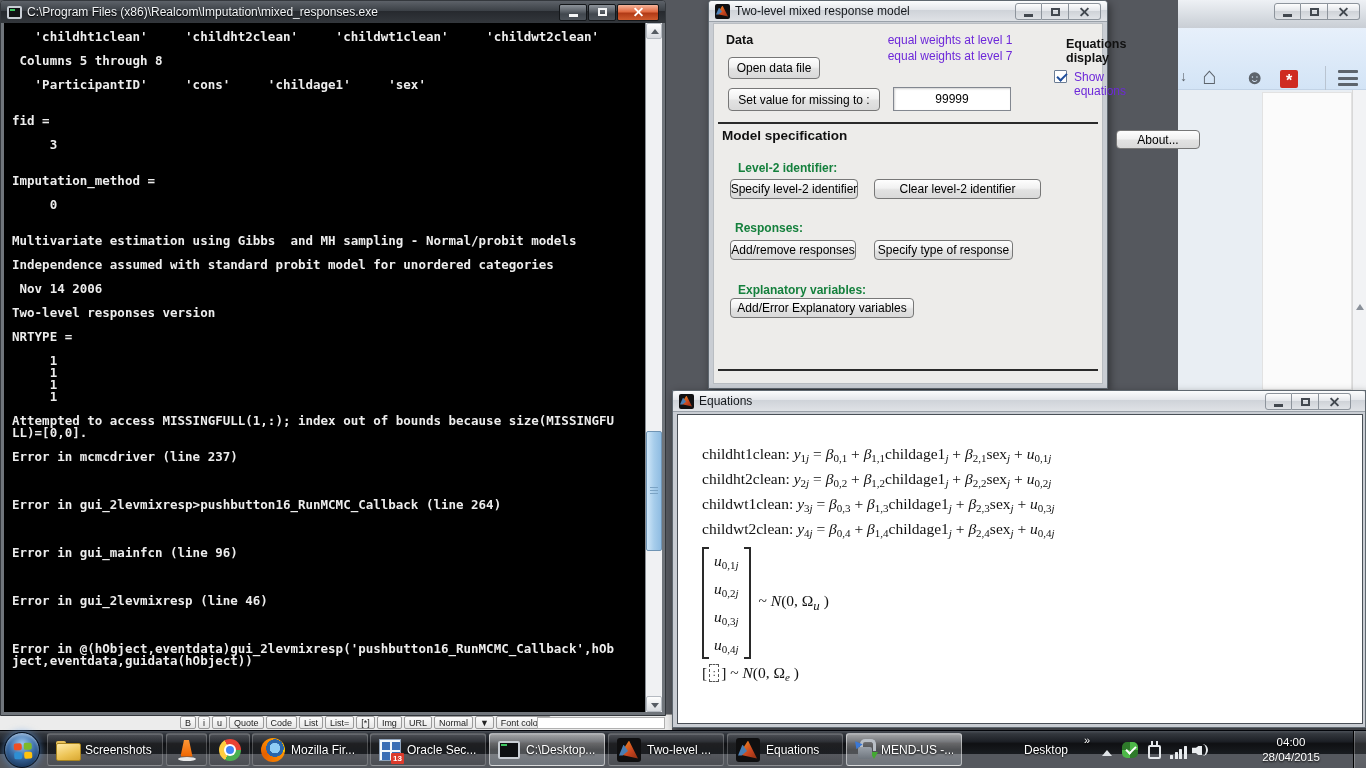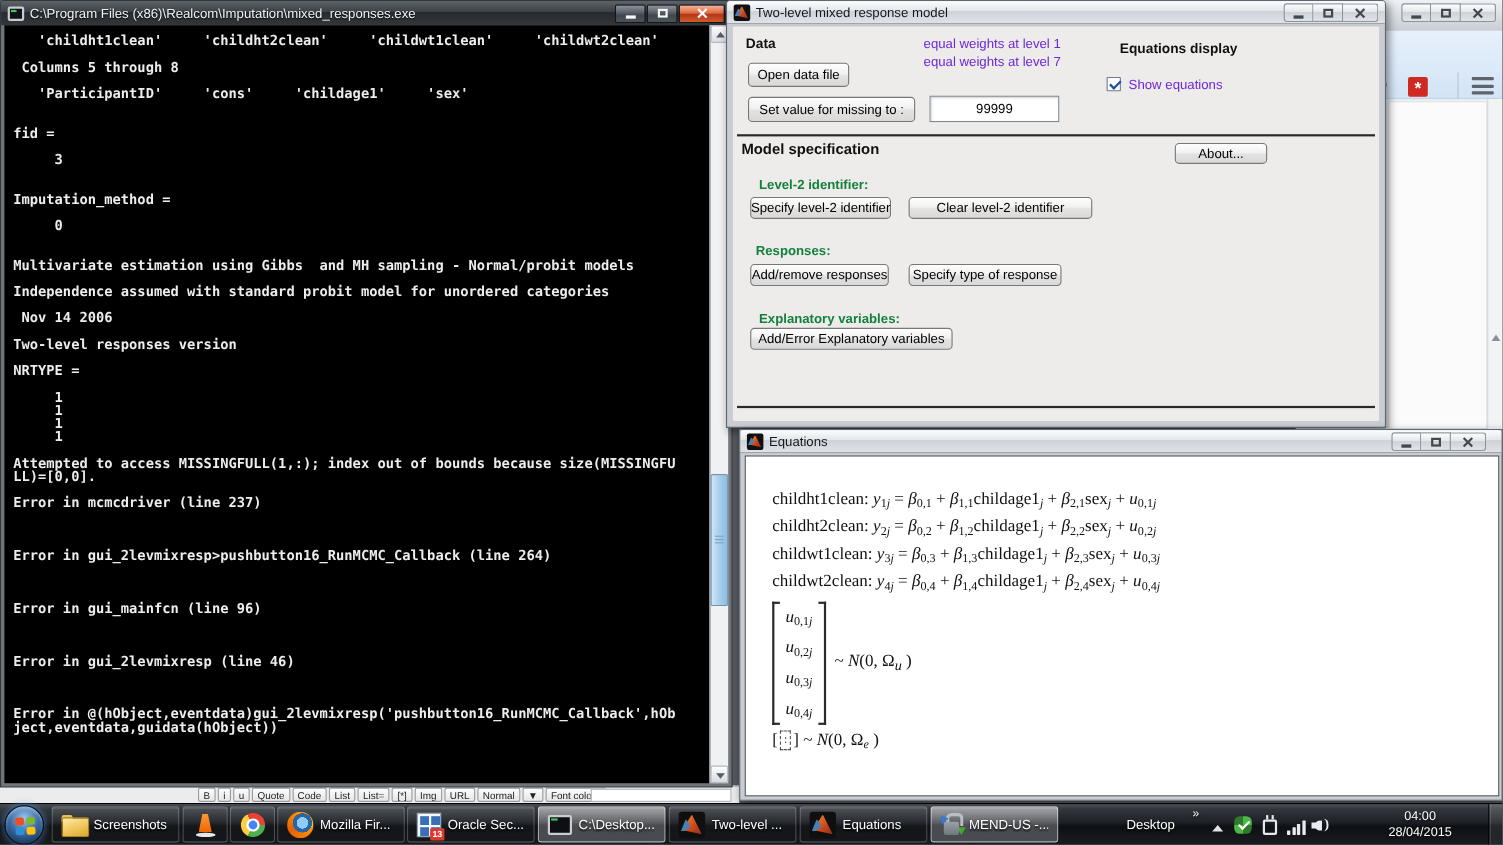--- a/index.html
+++ b/index.html
@@ -59,21 +59,21 @@
 .sb-btn{position:absolute;left:0;right:0;height:16px;background:linear-gradient(#fefefe,#d8dbe0);border:1px solid #b5bac1;border-radius:2px}
 .sb-btn.up{top:0}
 .sb-btn.down{bottom:0}
 .sb-btn::after{content:"";position:absolute;left:4px;width:0;height:0;border-left:4px solid transparent;border-right:4px solid transparent}
 .sb-btn.up::after{top:5px;border-bottom:5px solid #565c63}
 .sb-btn.down::after{top:6px;border-top:5px solid #565c63}
 .sb-thumb{position:absolute;left:0;right:0;top:408px;height:120px;background:linear-gradient(90deg,#cfe6f8,#a7cdeb 50%,#8fbce2);border:1px solid #6f94b4;border-radius:2px}
 .sb-thumb::after{content:"";position:absolute;left:3px;right:3px;top:55px;height:1px;background:#7ba3c4;box-shadow:0 3px #7ba3c4,0 6px #7ba3c4}
 
 
-.dialog{position:absolute;left:660px;top:0;width:600px;height:389px;background:#c9cdd3;border:1px solid #5f6870;border-radius:4px 4px 0 0;box-shadow:2px 3px 8px rgba(0,0,0,.45)}
+.dialog{position:absolute;left:708px;top:0;width:400px;height:389px;background:#c9cdd3;border:1px solid #5f6870;border-radius:4px 4px 0 0;box-shadow:2px 3px 8px rgba(0,0,0,.45)}
 .dlg-titlebar{position:absolute;left:0;top:0;right:0;height:21px;background:linear-gradient(#fbfcfd,#e3e6ea 45%,#cfd3d9 46%,#dfe2e6);border-bottom:1px solid #9aa1a9;border-radius:3px 3px 0 0;display:flex;align-items:center;padding:0 6px;gap:5px}
 .dlg-title{font-size:12px;color:#15191d;white-space:nowrap;overflow:hidden}
 .dlg-client{position:absolute;left:4px;top:22px;right:4px;bottom:4px;background:#edecea;border:1px solid #b9bdc2}
 .dlg-h{position:absolute;font-size:12.5px;font-weight:bold;color:#111}
 .dlg-label{position:absolute;font-size:12px;font-weight:bold;color:#15803d}
 .dlg-text{position:absolute;font-size:12px;color:#6d28d9}
 .mbtn{position:absolute;display:flex;align-items:center;justify-content:center;font-size:12px;color:#000;background:linear-gradient(#fefefe,#f1f1f1 45%,#e2e2e2 55%,#d9d9d9);border:1px solid #777;border-radius:4px;white-space:nowrap;cursor:default}
 .dlg-input{position:absolute;font-size:12px;text-align:center;color:#000;background:#fff;border:1px solid #828790;box-shadow:inset 1px 1px 2px rgba(0,0,0,.18)}
 .dlg-hr{position:absolute;left:4px;right:4px;height:2px;background:#2a2a2a}
 .checkbox{position:absolute;width:13px;height:13px;background:#fff;border:1px solid #6b7c94;border-radius:1px}
@@ -92,21 +92,21 @@
 .bracket{align-self:stretch;width:7px;border:2px solid #2a2a2a}
 .bracket.bl{border-right:none;margin-right:5px}
 .bracket.br{border-left:none;margin-left:5px}
 .vec-col{display:flex;flex-direction:column}
 .vec-item{height:28px;line-height:28px}
 .vec-tail{margin-left:8px;white-space:nowrap}
 .eq-resid{height:28px;line-height:28px;white-space:nowrap;display:flex;align-items:center}
 .dashed-box{display:inline-block;width:10px;height:18px;border:1px dashed #555;margin:0 2px;font-size:10px;line-height:16px;text-align:center;color:#333;font-family:"DejaVu Sans",sans-serif}
 
 
-.taskbar{position:absolute;left:0;top:730px;width:1366px;height:38px;background:linear-gradient(#4a4f57,#33373d 12%,#1d2026 45%,#0f1013 55%,#191c20);border-top:1px solid #03050a}
+.taskbar{position:absolute;left:0;top:730px;width:1366px;height:24px;background:linear-gradient(#4a4f57,#33373d 12%,#1d2026 45%,#0f1013 55%,#191c20);border-top:1px solid #03050a}
 .start-orb{position:absolute;left:4px;top:1px;width:36px;height:36px;border-radius:50%;background:radial-gradient(circle at 50% 32%,#9cc7ef 0%,#3c6ea8 45%,#0d2340 95%);border:1px solid #061221;box-shadow:0 0 7px 1px rgba(96,156,230,.55),inset 0 2px 3px rgba(255,255,255,.45)}
 .orb-flag{position:absolute;left:9px;top:10px;width:18px;height:16px;display:grid;grid-template-columns:1fr 1fr;gap:1.5px;transform:rotate(-3deg)}
 .orb-flag i{border-radius:2px}
 .orb-flag i:nth-child(1){background:#ef4e23}
 .orb-flag i:nth-child(2){background:#7db928}
 .orb-flag i:nth-child(3){background:#2e8fd4}
 .orb-flag i:nth-child(4){background:#ffc20e}
 .tb-btn{position:absolute;top:2px;height:33px;display:flex;align-items:center;gap:6px;padding:0 8px;border:1px solid rgba(255,255,255,.22);border-radius:3px;background:linear-gradient(rgba(255,255,255,.13),rgba(255,255,255,.03) 50%,rgba(0,0,0,.12));box-shadow:inset 0 1px 0 rgba(255,255,255,.15)}
 .tb-btn.active{background:linear-gradient(rgba(255,255,255,.55),rgba(255,255,255,.25) 50%,rgba(160,170,180,.35));border-color:rgba(255,255,255,.5)}
 .tb-label{color:#fff;font-size:12px;white-space:nowrap;overflow:hidden;text-overflow:clip;max-width:74px;text-shadow:0 1px 2px rgba(0,0,0,.9)}

